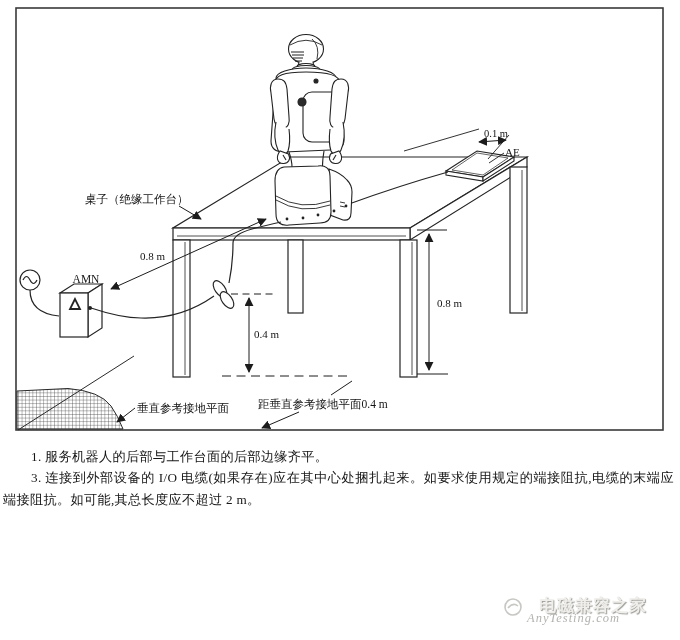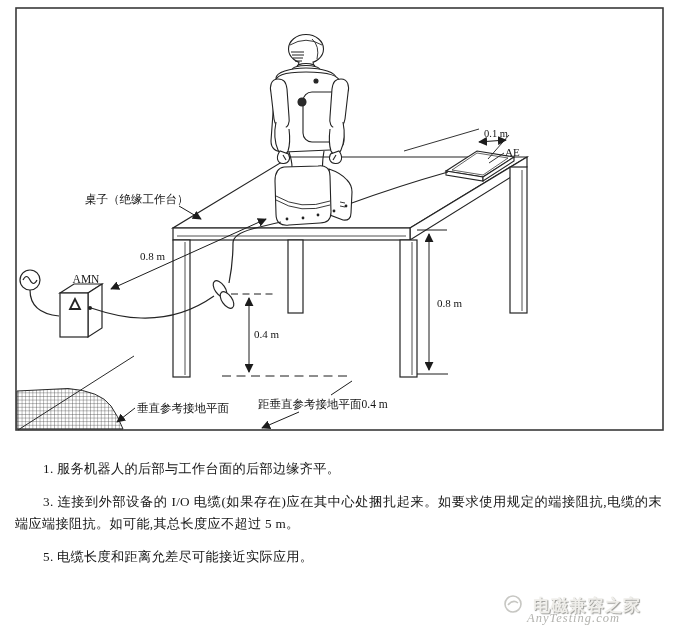--- a/index.html
+++ b/index.html
@@ -2,23 +2,23 @@
 <html><head>
 <meta charset="utf-8">
 <style>
   html,body{margin:0;padding:0;background:#ffffff;}
   .page{position:relative;width:680px;height:640px;background:#ffffff;overflow:hidden;
         font-family:"Liberation Serif","DejaVu Serif",serif;color:#161616;}
   .diagram{position:absolute;left:0;top:0;width:680px;height:450px;display:block;}
   .diagram text{font-family:"Liberation Serif","DejaVu Serif",serif;fill:#141414;}
   .notes{position:absolute;left:3px;right:6px;top:446px;font-size:13.2px;line-height:21.4px;
          text-align:justify;letter-spacing:0.3px;}
-  .notes p{margin:12px;text-indent:28px;}
+  .notes p{margin:0;text-indent:28px;}
   .watermark{position:absolute;left:503px;top:594px;width:175px;height:42px;pointer-events:none;}
-  .wm-row{display:flex;align-items:flex-start;gap:10px;}
+  .wm-row{display:flex;align-items:flex-end;gap:16px;}
   .wm-title{font-size:17px;font-weight:bold;letter-spacing:1px;color:#efeeea;
             text-shadow:1px 1px 1px #9a9a96,-1px -1px 0 #ffffff;}
   .wm-site{font-size:12.5px;font-style:italic;color:#b3b3af;letter-spacing:1px;margin-top:-6px;margin-left:24px;
            text-shadow:1px 1px 0 #ffffff;}
 </style>
 </head>
 <body>
 
 <div class="page">
 
@@ -168,22 +168,21 @@
     <text x="137" y="412" font-size="11.5">垂直参考接地平面</text>
     <line x1="135" y1="408" x2="117" y2="422" stroke="#1c1c1c" stroke-width="1" marker-end="url(#ar)"></line>
 
     <text x="258" y="408" font-size="11.5">距垂直参考接地平面0.4 m</text>
     <line x1="352" y1="381" x2="331" y2="395" stroke="#1c1c1c" stroke-width="1"></line>
     <line x1="299" y1="412" x2="262" y2="428" stroke="#1c1c1c" stroke-width="1" marker-end="url(#ar)"></line>
   </svg>
 
   <div class="notes">
     <p>1. 服务机器人的后部与工作台面的后部边缘齐平。</p>
-    <p>3. 连接到外部设备的 I/O 电缆(如果存在)应在其中心处捆扎起来。如要求使用规定的端接阻抗,电缆的末端应端接阻抗。如可能,其总长度应不超过 5 m。</p>
-    <p>5. 电缆长度和距离允差尽可能接近实际应用。</p>
+    <p>3. 连接到外部设备的 I/O 电缆(如果存在)应在其中心处捆扎起来。如要求使用规定的端接阻抗,电缆的末端应端接阻抗。如可能,其总长度应不超过 2 m。</p>
   </div>
 
   <div class="watermark">
     <div class="wm-row">
       <svg width="20" height="20" viewBox="0 0 20 20">
         <circle cx="10" cy="10" r="8" fill="none" stroke="#c7c7c3" stroke-width="1.6"></circle>
         <path d="M5,11 Q10,5 15,9" fill="none" stroke="#c7c7c3" stroke-width="1.6"></path>
       </svg>
       <span class="wm-title">电磁兼容之家</span>
     </div>

